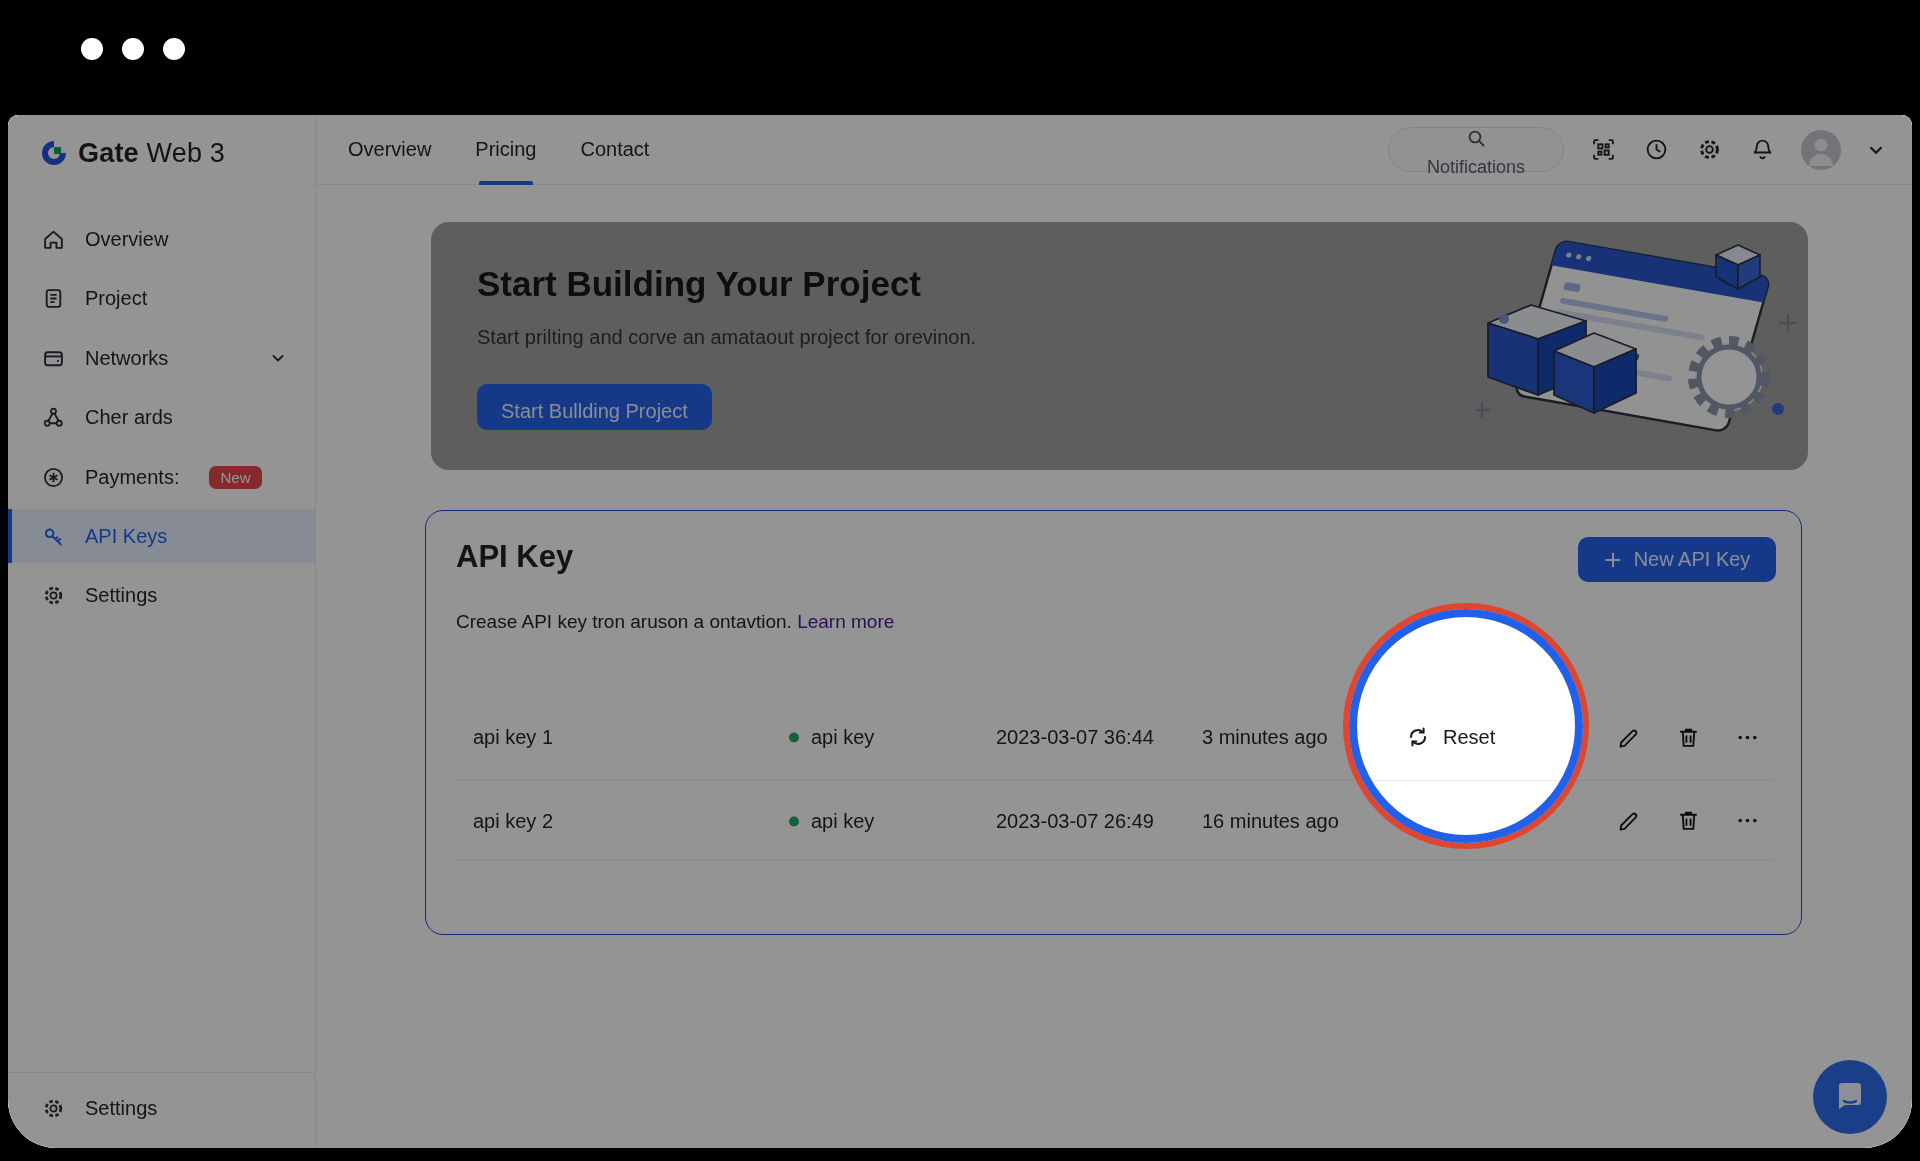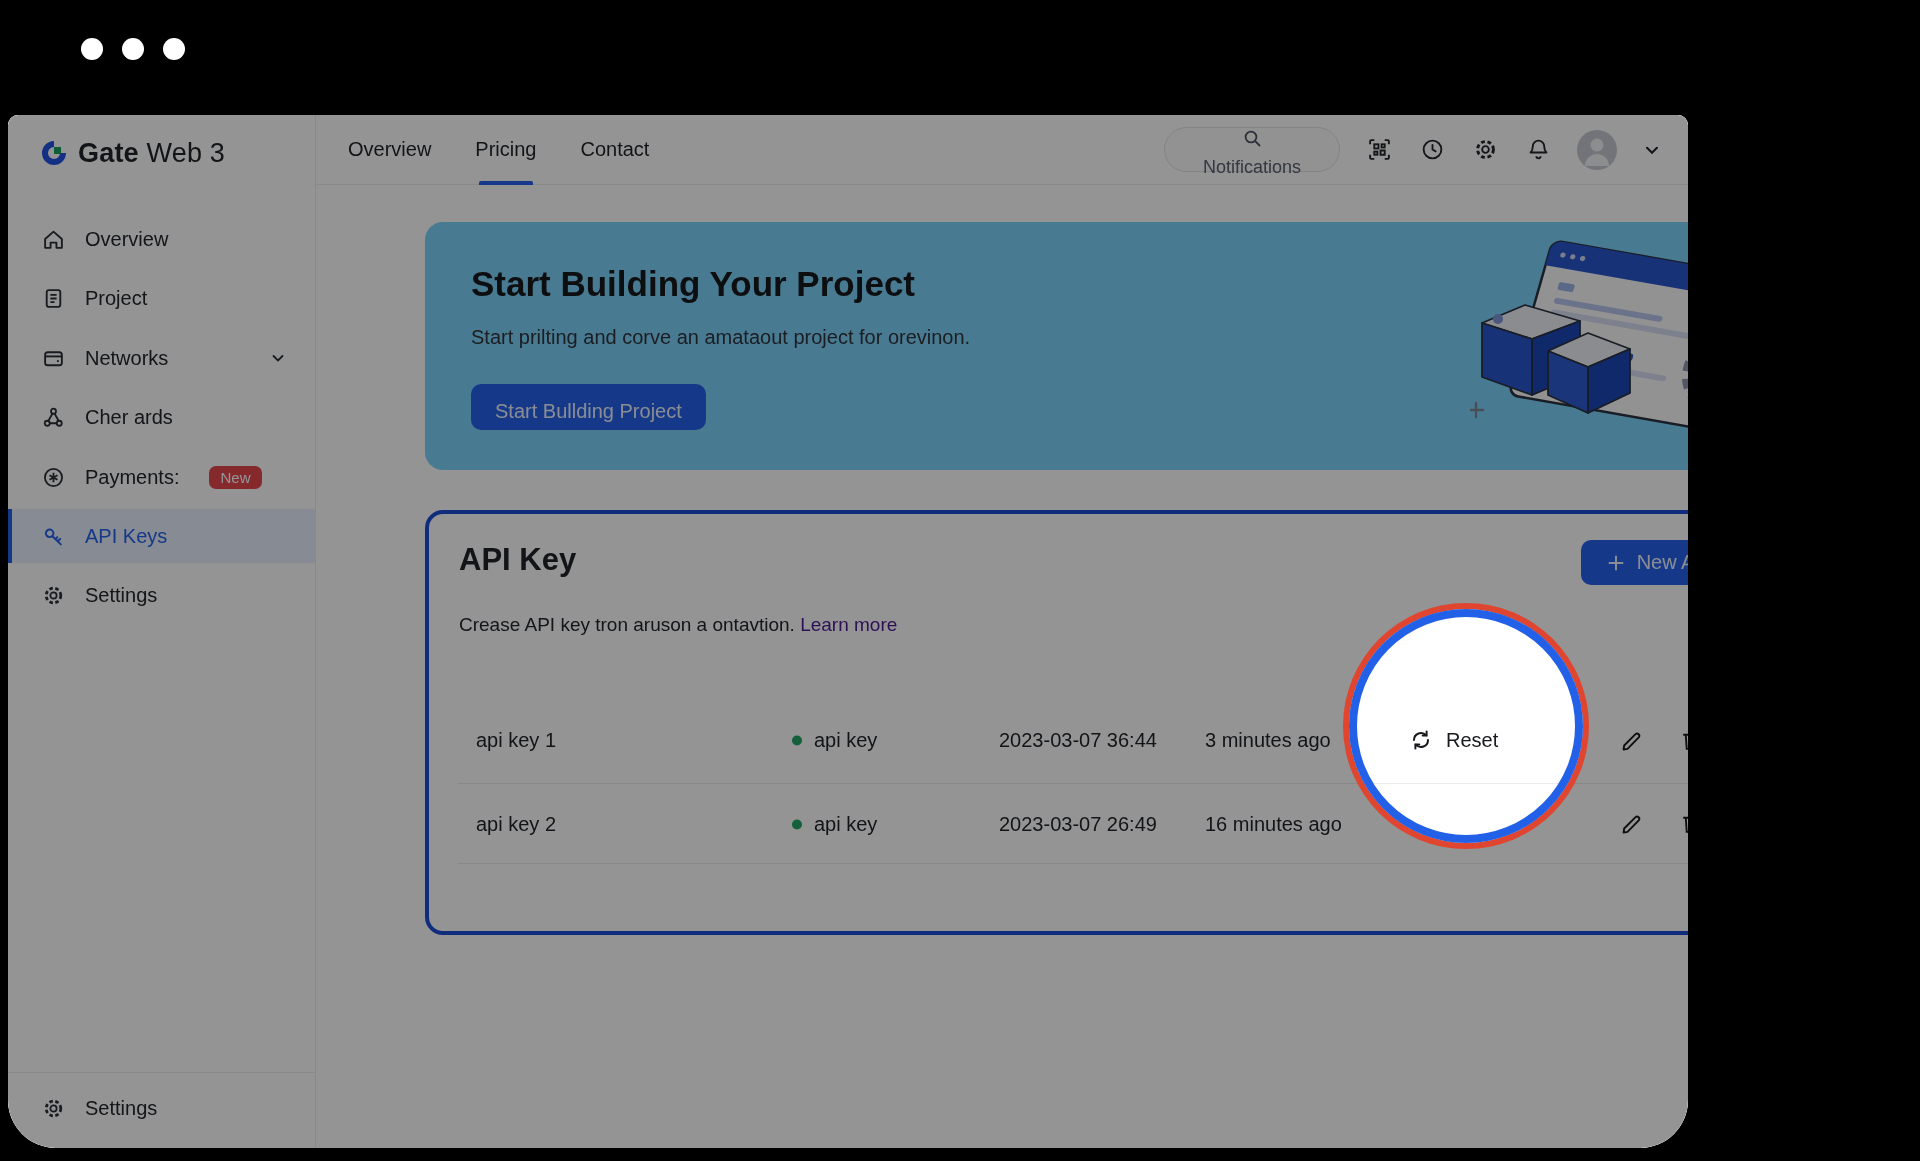--- a/index.html
+++ b/index.html
@@ -4,21 +4,21 @@
 <style>
   * { margin:0; padding:0; box-sizing:border-box; }
   html,body { width:1920px; height:1161px; background:#000; overflow:hidden;
               font-family:"Liberation Sans", sans-serif; color:#1f2329; }
 
   
   .win-dots { position:absolute; top:38px; left:81px; display:flex; gap:19px; }
   .win-dots span { width:22px; height:22px; border-radius:50%; background:#fff; }
 
   
-  .app { position:absolute; left:8px; top:115px; width:1680px; height:1033px;
+  .app { position:absolute; left:8px; top:115px; width:1904px; height:1033px;
          background:#fff; border-radius:10px 10px 48px 48px; overflow:hidden; }
 
   
   .sidebar { position:absolute; left:0; top:0; bottom:0; width:308px; background:#fff;
              border-right:1px solid #ececec; }
   .logo { position:absolute; left:30px; top:18px; height:40px; display:flex; align-items:center; gap:8px; }
   .logo .mark { width:32px; height:32px; }
   .logo .txt { font-size:27px; letter-spacing:.2px; }
   .logo .txt b { font-weight:700; }
   .nav-item { position:absolute; left:0; width:100%; height:54px; display:flex; align-items:center;
@@ -39,30 +39,30 @@
                             background:#2563eb; border-radius:2px 2px 0 0; }
   .top-right { position:absolute; right:26px; display:flex; align-items:center; gap:25px; }
   .search-pill { width:176px; height:45px; border:1px solid #dfe2e6; border-radius:23px; background:#fbfbfc;
                  display:flex; align-items:center; gap:9px; padding:0 16px; color:#5a6170; font-size:18px;flex-direction:column; }
   .tool-ic { width:28px; height:28px; display:flex; align-items:center; justify-content:center; cursor:pointer; }
   .avatar { width:40px; height:40px; border-radius:50%; background:#c4c9d2; overflow:hidden; cursor:pointer; }
 
   
   .main { position:absolute; left:308px; top:70px; right:0; bottom:0; background:#fff; }
 
-  .hero { position:absolute; left:109px; top:37px; width:1377px; height:248px;
-          background:#7dd3fc; border-radius:18px; }
+  .hero { position:absolute; left:115px; top:37px; width:1377px; height:248px;
+          background:#a3a3a3; border-radius:18px; }
   .hero h1 { position:absolute; left:46px; top:42px; font-size:35px; font-weight:700; color:#17191c; }
   .hero p  { position:absolute; left:46px; top:104px; font-size:20px; color:#30343b;text-align:center; }
   .hero .cta { position:absolute; left:46px; top:162px; height:46px; padding:16px 24px; border:none; border-radius:10px;
                background:#2563eb; color:#eef2ff; font-size:20px; font-family:inherit; cursor:pointer; }
   .illus { position:absolute; left:1045px; top:5px; }
 
   .api-card { position:absolute; left:109px; top:325px; width:1377px; height:425px;
-              background:#fff; border:4px solid #1d4ed8; border-radius:18px; }
+              background:#fff; border:1px solid #1d4ed8; border-radius:18px; }
   .api-card h2 { position:absolute; left:30px; top:28px; font-size:31px; font-weight:700; }
   .api-desc { position:absolute; left:30px; top:100px; font-size:19px; color:#23272e; }
   .api-desc a { color:#4c1d95; text-decoration:none; cursor:pointer; }
   .btn-new { position:absolute; left:1152px; top:26px; width:198px; height:45px; border:none; border-radius:10px;
              background:#2563eb; color:#eef2ff; font-size:20px; font-family:inherit; cursor:pointer;
              display:flex; align-items:center; justify-content:center; gap:12px; }
 
   .thead { position:absolute; left:29px; top:141px; width:1319px; height:42px; background:#f6f7f9;
            border-radius:8px 8px 0 0; font-size:19px; color:#5f6673; }
   .trow  { position:absolute; left:29px; width:1319px; height:87px; border-bottom:1px solid #ececec; font-size:20px; }

